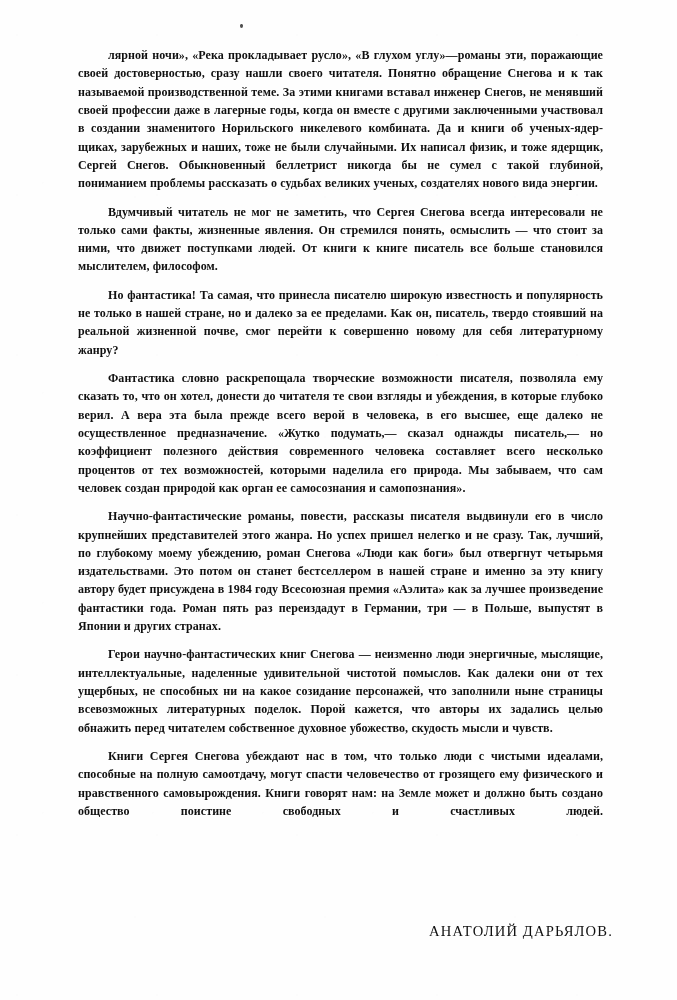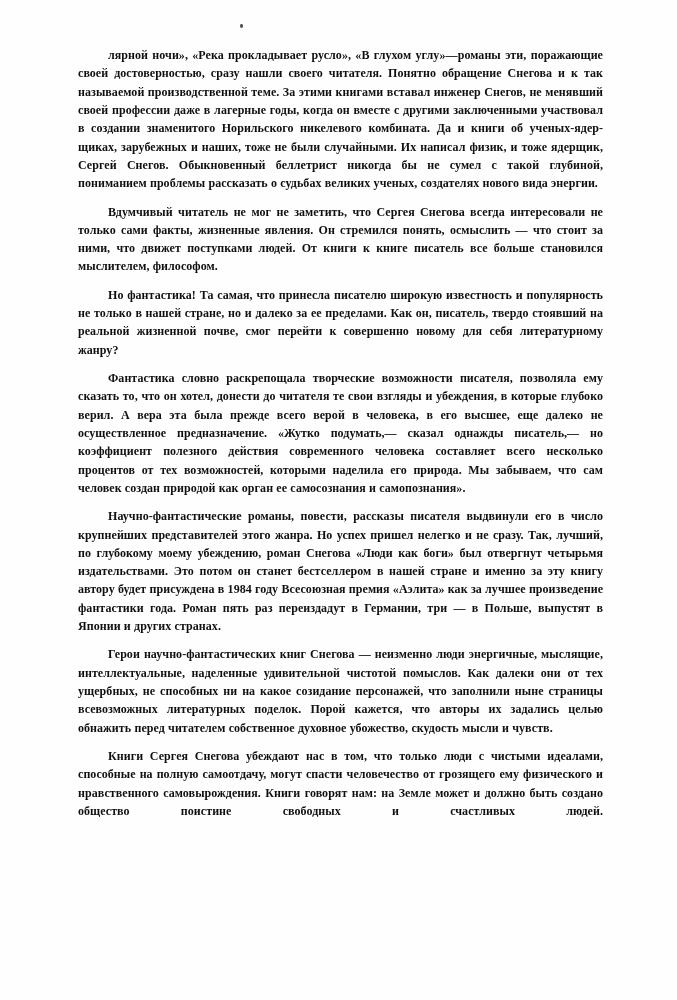--- a/index.html
+++ b/index.html
@@ -109,14 +109,17 @@
   <div class="text-column">
     <p class="para">лярной ночи», «Река прокладывает русло», «В глухом углу»—рома­ны эти, поражающие своей достоверностью, сразу нашли своего чи­тателя. Понятно обращение Снегова и к так называемой произ­водственной теме. За этими книгами вставал инженер Снегов, не менявший своей профессии даже в лагерные годы, когда он вме­сте с другими заключенными участвовал в создании знаменитого Норильского никелевого комбината. Да и книги об ученых-ядер­щиках, зарубежных и наших, тоже не были случайными. Их написал физик, и тоже ядерщик, Сергей Снегов. Обыкновенный беллетрист никогда бы не сумел с такой глубиной, пониманием проблемы рассказать о судьбах великих ученых, создателях но­вого вида энергии.</p>
     <p class="para">Вдумчивый читатель не мог не заметить, что Сергея Снегова всегда интересовали не только сами факты, жизненные явления. Он стремился понять, осмыслить — что стоит за ними, что движет поступками людей. От книги к книге писатель все больше стано­вился мыслителем, философом.</p>
     <p class="para">Но фантастика! Та самая, что принесла писателю широкую известность и популярность не только в нашей стране, но и да­леко за ее пределами. Как он, писатель, твердо стоявший на ре­альной жизненной почве, смог перейти к совершенно новому для себя литературному жанру?</p>
     <p class="para">Фантастика словно раскрепощала творческие возможности пи­сателя, позволяла ему сказать то, что он хотел, донести до чита­теля те свои взгляды и убеждения, в которые глубоко верил. А вера эта была прежде всего верой в человека, в его высшее, еще далеко не осуществленное предназначение. «Жутко подумать,— сказал однажды писатель,— но коэффициент полезного действия современного человека составляет всего несколько процентов от тех возможностей, которыми наделила его природа. Мы забываем, что сам человек создан природой как орган ее самосознания и самопознания».</p>
     <p class="para">Научно-фантастические романы, повести, рассказы писателя выдвинули его в число крупнейших представителей этого жанра. Но успех пришел нелегко и не сразу. Так, лучший, по глубокому моему убеждению, роман Снегова «Люди как боги» был отвергнут четырьмя издательствами. Это потом он станет бестселлером в нашей стране и именно за эту книгу автору будет присуждена в 1984 году Всесоюзная премия «Аэлита» как за лучшее произве­дение фантастики года. Роман пять раз переиздадут в Германии, три — в Польше, выпустят в Японии и других странах.</p>
     <p class="para">Герои научно-фантастических книг Снегова — неизменно лю­ди энергичные, мыслящие, интеллектуальные, наделенные удиви­тельной чистотой помыслов. Как далеки они от тех ущербных, не способных ни на какое созидание персонажей, что заполнили ны­не страницы всевозможных литературных поделок. Порой кажет­ся, что авторы их задались целью обнажить перед читателем соб­ственное духовное убожество, скудость мысли и чувств.</p>
     <p class="para flush-last">Книги Сергея Снегова убеждают нас в том, что только люди с чистыми идеалами, способные на полную самоотдачу, могут спа­сти человечество от грозящего ему физического и нравственного самовырождения. Книги говорят нам: на Земле может и должно быть создано общество поистине свободных и счастливых людей.</p>
   </div>
 
+  <div class="signature-row">
+    <span class="signature">АНАТОЛИЙ ДАРЬЯЛОВ.</span>
+  </div>
 
 </div>
 
 </body></html>

